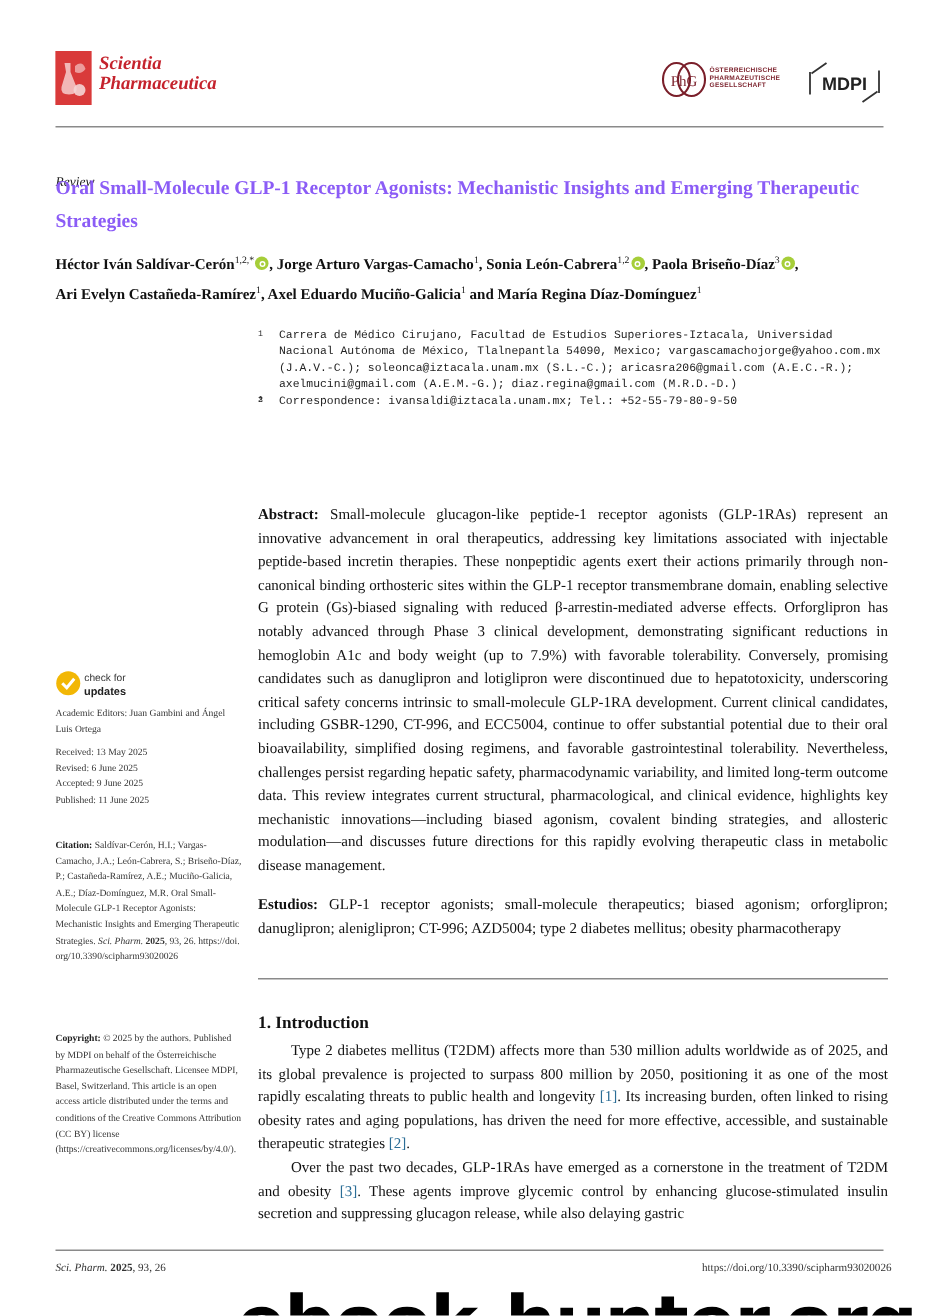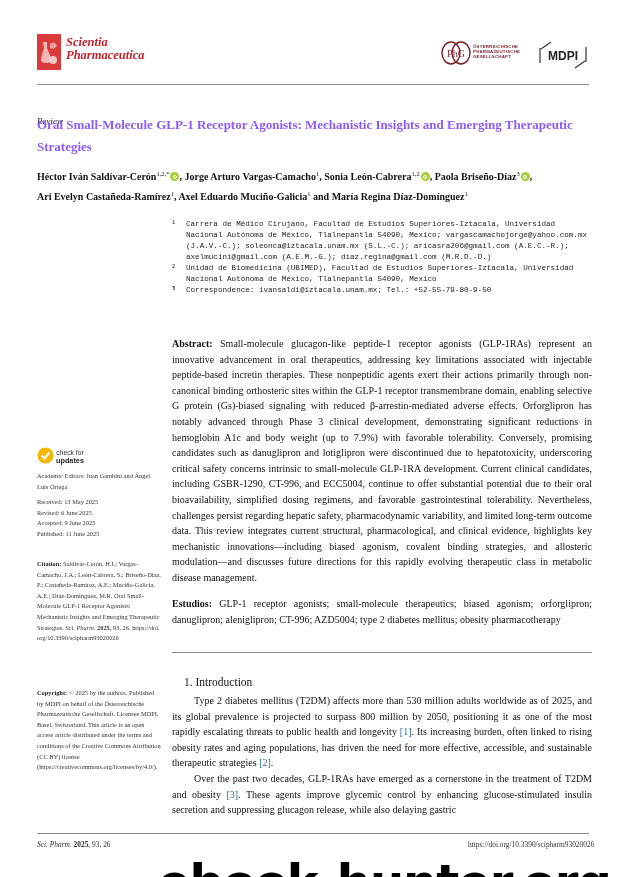--- a/index.html
+++ b/index.html
@@ -32,21 +32,21 @@
   .affil { position: relative; padding-left: 14px; }
   .affil .num { position: absolute; left: 0; top: -2px; font-size: 5.5px; }
 
   
   .abstract { left: 172px; top: 336px; width: 420px; font-size: 10px; line-height: 15.6px; text-align: justify; color: #111; }
   .kw { left: 172px; top: 596px; width: 420px; font-size: 10px; line-height: 15.6px; text-align: justify; color: #111; }
   .label-bold { font-weight: bold; }
   .abs-rule { left: 172px; top: 652px; width: 420px; height: 1px; background: #8a8a8a; }
 
   
-  .section-h { left: 184px; top: 676px; font-weight: normal; font-size: 11.5px; color: #111; }
+  .section-h { left: 172px; top: 676px; font-weight: bold; font-size: 11.5px; color: #111; }
   .intro { left: 172px; top: 693px; width: 420px; font-size: 10px; line-height: 15.6px; text-align: justify; color: #111; }
   .intro p { margin: 0; text-indent: 22px; }
   .ref { color: #2b6d96; }
 
   
   .cfu { left: 37px; top: 447px; }
   .cfu-text { left: 56px; top: 449px; font-family: "Liberation Sans", sans-serif; font-size: 6.8px; line-height: 7.5px; color: #333; text-align: center; }
   .cfu-text b { font-size: 7.3px; color: #222; }
   .side { left: 37px; width: 125px; font-size: 6.4px; line-height: 10.6px; color: #333; }
   .side .bl { font-weight: bold; color: #222; }
@@ -104,21 +104,20 @@
   <span>Héctor Iván Saldívar-Cerón</span><sup>1,2,*</sup><span class="orcid"></span><span>, </span><span>Jorge Arturo Vargas-Camacho</span><sup>1</sup><span>, </span><span>Sonia León-Cabrera</span><sup>1,2</sup><span class="orcid"></span><span>, </span><span>Paola Briseño-Díaz</span><sup>3</sup><span class="orcid"></span><span>, </span><br><span>Ari Evelyn Castañeda-Ramírez</span><sup>1</sup><span>, </span><span>Axel Eduardo Muciño-Galicia</span><sup>1</sup><span> and </span><span>María Regina Díaz-Domínguez</span><sup>1</sup>
 </div>
 
 <div class="abs affils">
   <div class="affil">
     <span class="num">1</span>
     <span>Carrera de Médico Cirujano, Facultad de Estudios Superiores-Iztacala, Universidad Nacional Autónoma de México, Tlalnepantla 54090, Mexico; vargascamachojorge@yahoo.com.mx (J.A.V.-C.); soleonca@iztacala.unam.mx (S.L.-C.); aricasra206@gmail.com (A.E.C.-R.); axelmucini@gmail.com (A.E.M.-G.); diaz.regina@gmail.com (M.R.D.-D.)</span>
   </div>
   <div class="affil">
     <span class="num">2</span>
-    <span>Unidad de Biomedicina (UBIMED), Facultad de Estudios Superiores-Iztacala, Universidad Nacional Autónoma de México, Tlalnepantla 54090, Mexico</span>
   </div>
   <div class="affil">
     <span class="num">3</span>
   </div>
   <div class="affil">
     <span class="num">*</span>
     <span>Correspondence: ivansaldi@iztacala.unam.mx; Tel.: +52-55-79-80-9-50</span>
   </div>
 </div>
 

